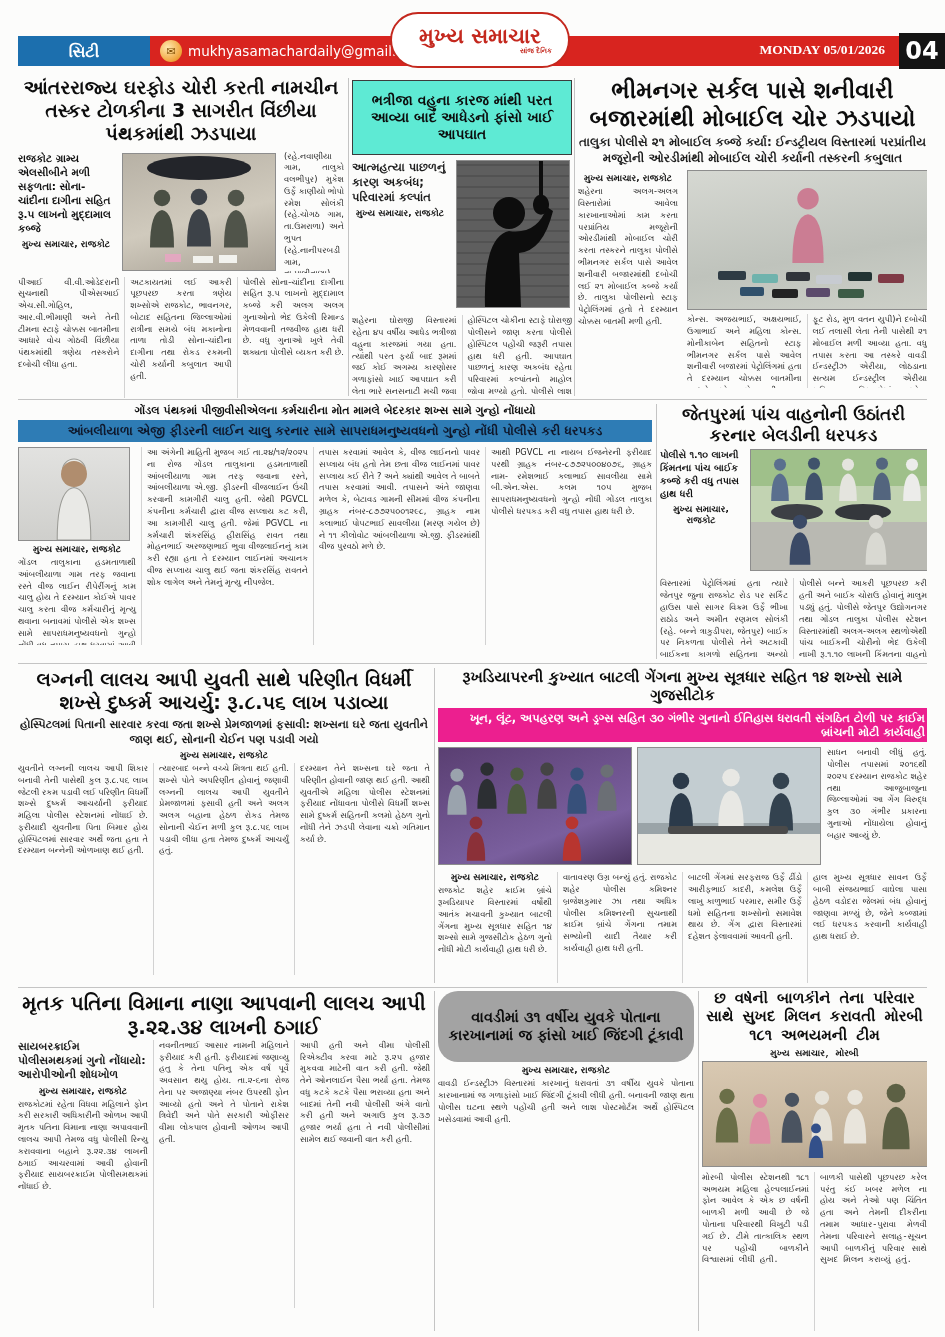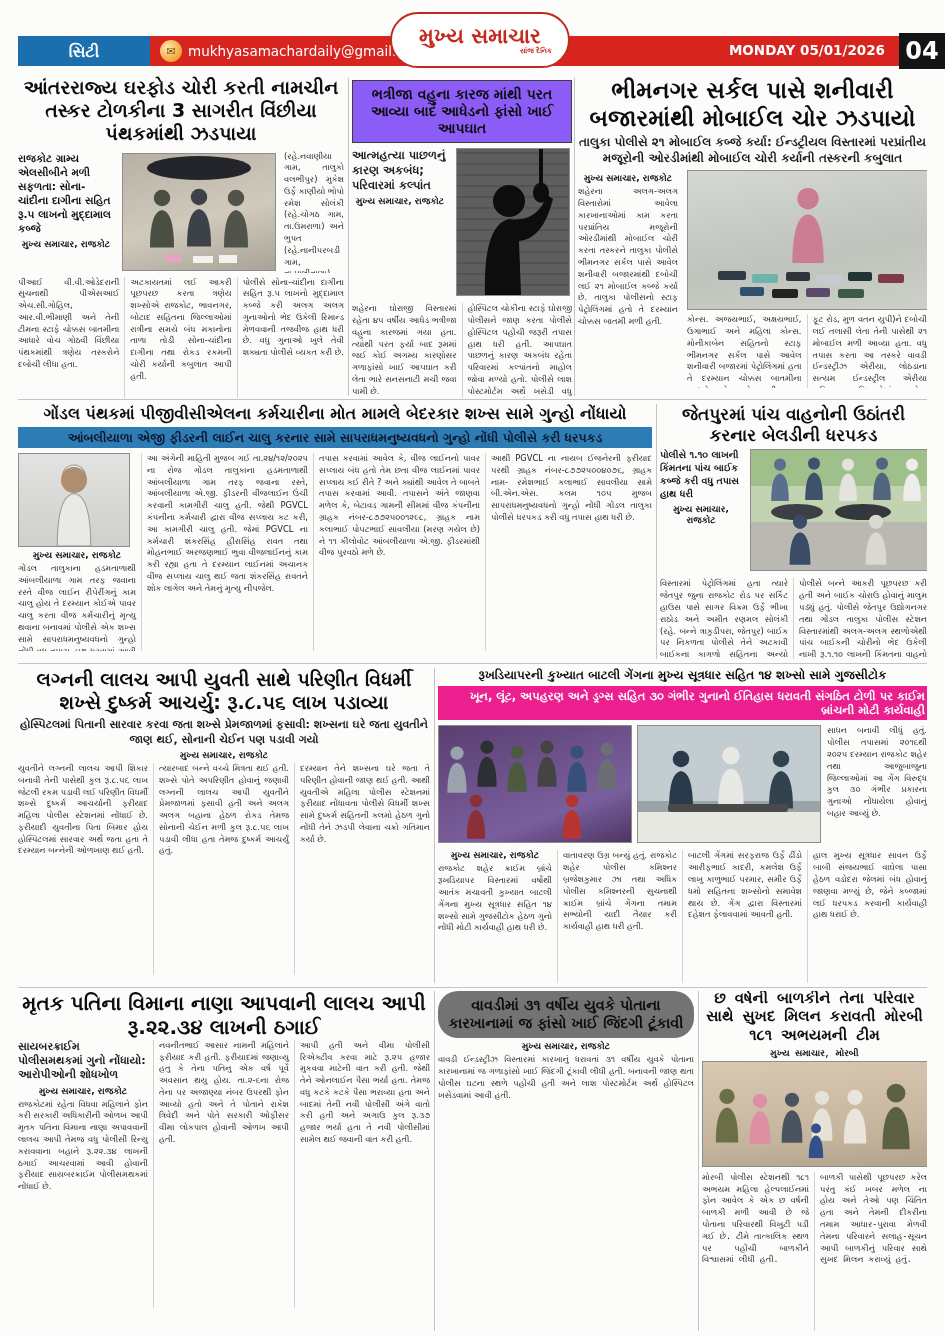--- a/index.html
+++ b/index.html
@@ -11,44 +11,44 @@
   .section-box{position:absolute;left:18px;top:36px;width:132px;height:30px;background:#1c6fae;color:#fff;
     display:flex;align-items:center;justify-content:center;font-weight:bold;font-size:16px;}
   .email-icon{position:absolute;left:160px;top:40px;width:22px;height:22px;border-radius:50%;
     background:radial-gradient(circle at 35% 35%,#ffe9b0,#f0a33a 70%,#c97a18);display:flex;align-items:center;
     justify-content:center;color:#7c4a00;font-size:11px;}
   .email-text{position:absolute;left:188px;top:43px;color:#fff;font-size:13.5px;}
   .masthead{position:absolute;left:480px;top:12px;transform:translateX(-50%);width:176px;height:52px;background:#fff;
     border:2.5px solid #c4281e;border-radius:28px;display:flex;flex-direction:column;align-items:center;justify-content:center;z-index:3;}
   .masthead .title{color:#c4281e;font-weight:bold;font-size:21px;line-height:1;}
   .masthead .tagline{color:#c4281e;font-size:7px;font-weight:bold;align-self:flex-end;margin-right:16px;}
-  .datebox{position:absolute;right:60px;top:42px;color:#fff;font-weight:bold;font-size:13.5px;}
+  .datebox{position:absolute;right:60px;top:42px;color:#fff;font-weight:bold;font-size:13.5px;font-family:Liberation Serif, serif;}
   .pagenum{position:absolute;left:899px;top:33px;width:46px;height:36px;background:#141414;color:#fff;
     display:flex;align-items:center;justify-content:center;font-weight:800;font-size:24px;}
 
   
   .article{position:absolute;overflow:hidden;}
   .hl{font-weight:bold;text-align:center;color:#0c0c0c;line-height:1.22;}
   .sub{font-weight:bold;text-align:center;color:#1c1c1c;line-height:1.3;}
   .byline{font-weight:bold;font-size:9px;text-align:center;margin:3px 0 2px;color:#111;}
   .lead{font-weight:bold;font-size:10.5px;line-height:1.35;color:#111;text-align:left;}
   .body-txt{font-size:8.3px;line-height:1.42;text-align:justify;color:#1a1a1a;}
   .cols{display:flex;}
   .c{flex:1;padding:0 5px;overflow:hidden;}
   .c:first-child{padding-left:0;}
   .c:last-child{padding-right:0;}
   .c + .c{border-left:1px solid #d2d2d2;}
 
   .ph{position:relative;overflow:hidden;border:1px solid #8d8d8d;flex:none;}
   .ph svg{position:absolute;inset:0;width:100%;height:100%;}
 
-  .boxed-hl{background:#8b5cf6;border:1.5px solid #3c3c3c;padding:5px 6px;}
+  .boxed-hl{background:#5eead4;border:1.5px solid #3c3c3c;padding:11px 6px;}
   .bar-blue{background:#2e7cb5;color:#0f172a;font-weight:bold;font-size:12.5px;text-align:center;padding:3px 2px;line-height:1.25;}
   .bar-pink{background:#ec1f8f;color:#fff;font-weight:bold;font-size:11.5px;text-align:right;padding:3px 2px;line-height:1.25;}
-  .gray-hl{background:#737373;padding:6px 4px;border-radius:20px;}
+  .gray-hl{background:#a3a3a3;padding:18px 4px;border-radius:20px;}
 
   .hdiv{position:absolute;height:1px;background:#c4c4c4;}
   .vdiv{position:absolute;width:1px;background:#c4c4c4;}
 </style>
 </head>
 <body>
 
 <svg width="0" height="0" style="position:absolute">
   <defs>
     <symbol id="person" viewBox="0 0 40 80">
@@ -157,21 +157,21 @@
         </div>
         <div class="cols" style="margin-top:4px;height:74px;">
           <div class="c body-txt">કોન્સ. અજયભાઈ, અક્ષયભાઈ, ઉગાભાઈ અને મહિલા કોન્સ. મોનીકાબેન સહિતનો સ્ટાફ ભીમનગર સર્કલ પાસે આવેલ શનીવારી બજારમાં પેટ્રોલિંગમાં હતા તે દરમ્યાન ચોક્કસ બાતમીના આધારે સોનુ સેજઅલી ખાન (રહે.ન્યુ સર્વોદય-૪, સ્વામીનારાયણ સામે, ઘોરાજી ૮૦</div>
           <div class="c body-txt">ફૂટ રોડ, મુળ વતન યુપી)ને દબોચી લઈ તલાસી લેતા તેની પાસેથી ૨૧ મોબાઈલ મળી આવ્યા હતા. વધુ તપાસ કરતા આ તસ્કરે વાવડી ઈન્ડસ્ટ્રીઝ એરીયા, લોઠડાના સત્યમ ઈન્ડસ્ટ્રીલ એરીયા સહિતના વિસ્તારોમાં રહેતા પરપ્રાંતિય મજૂરોની ઓરડીમાંથી મોબાઈલ ચોરી કરી હોવાની કબુલાત આપી હતી.</div>
         </div>
       </div>
     </div>
   </div>
 
   <div class="article" style="left:18px;top:404px;width:634px;height:255px;">
-    <div class="hl" style="font-size:16px;">ગોંડલ પંથકમાં પીજીવીસીએલના કર્મચારીના મોત મામલે બેદરકાર શખ્સ સામે ગુન્હો નોંધાયો</div>
+    <div class="hl" style="font-size:11px;">ગોંડલ પંથકમાં પીજીવીસીએલના કર્મચારીના મોત મામલે બેદરકાર શખ્સ સામે ગુન્હો નોંધાયો</div>
     <div class="bar-blue" style="margin-top:3px;">આંબલીયાળા એજી ફીડરની લાઈન ચાલુ કરનાર સામે સાપરાધમનુષ્યવધનો ગુન્હો નોંધી પોલીસે કરી ધરપકડ</div>
     <div class="cols" style="margin-top:5px;height:198px;">
       <div class="c" style="flex:0 0 118px;">
         <div class="ph" style="width:110px;height:92px;background:linear-gradient(180deg,#e2e2e0,#cfcfcc);">
           <svg viewBox="0 0 110 92" preserveAspectRatio="none">
             <use href="#person" x="32" y="10" width="46" height="84" fill="#e9e9e6" stroke="#9a9a95"></use>
             <circle cx="55" cy="26" r="13" fill="#b08d6e"></circle>
           </svg>
         </div>
         <div class="byline">મુખ્ય સમાચાર, રાજકોટ</div>
@@ -215,21 +215,21 @@
     <div class="sub" style="font-size:11px;margin-top:4px;">હોસ્પિટલમાં પિતાની સારવાર કરવા જતા શખ્સે પ્રેમજાળમાં ફસાવી: શખ્સના ઘરે જતા યુવતીને જાણ થઈ, સોનાની ચેઈન પણ પડાવી ગયો</div>
     <div class="byline">મુખ્ય સમાચાર, રાજકોટ</div>
     <div class="cols" style="margin-top:2px;height:212px;">
       <div class="c body-txt">યુવતીને લગ્નની લાલચ આપી શિકાર બનાવી તેની પાસેથી કુલ રૂ.૮.૫૬ લાખ જેટલી રકમ પડાવી લઈ પરિણીત વિધર્મી શખ્સે દુષ્કર્મ આચર્યાની ફરીયાદ મહિલા પોલીસ સ્ટેશનમાં નોંધાઈ છે. ફરીયાદી યુવતીના પિતા બિમાર હોય હોસ્પિટલમાં સારવાર અર્થે જતા હતા તે દરમ્યાન બન્નેની ઓળખાણ થઈ હતી.</div>
       <div class="c body-txt">ત્યારબાદ બન્ને વચ્ચે મિત્રતા થઈ હતી. શખ્સે પોતે અપરિણીત હોવાનું જણાવી લગ્નની લાલચ આપી યુવતીને પ્રેમજાળમાં ફસાવી હતી અને અલગ અલગ બહાના હેઠળ રોકડ તેમજ સોનાની ચેઈન મળી કુલ રૂ.૮.૫૬ લાખ પડાવી લીધા હતા તેમજ દુષ્કર્મ આચર્યું હતું.</div>
       <div class="c body-txt">દરમ્યાન તેને શખ્સના ઘરે જતા તે પરિણીત હોવાની જાણ થઈ હતી. આથી યુવતીએ મહિલા પોલીસ સ્ટેશનમાં ફરીયાદ નોંધાવતા પોલીસે વિધર્મી શખ્સ સામે દુષ્કર્મ સહિતની કલમો હેઠળ ગુનો નોંધી તેને ઝડપી લેવાના ચક્રો ગતિમાન કર્યા છે.</div>
     </div>
   </div>
 
   <div class="article" style="left:438px;top:668px;width:489px;height:315px;">
-    <div class="hl" style="font-size:12px;">રૂખડિયાપરની કુખ્યાત બાટલી ગેંગના મુખ્ય સૂત્રધાર સહિત ૧૪ શખ્સો સામે ગુજસીટોક</div>
+    <div class="hl" style="font-size:15px;">રૂખડિયાપરની કુખ્યાત બાટલી ગેંગના મુખ્ય સૂત્રધાર સહિત ૧૪ શખ્સો સામે ગુજસીટોક</div>
     <div class="bar-pink" style="margin-top:3px;">ખૂન, લૂંટ, અપહરણ અને ડ્રગ્સ સહિત ૩૦ ગંભીર ગુનાનો ઈતિહાસ ધરાવતી સંગઠિત ટોળી પર કાઈમ બ્રાંચની મોટી કાર્યવાહી</div>
     <div class="cols" style="margin-top:5px;height:120px;">
       <div class="ph" style="width:192px;height:116px;background:linear-gradient(160deg,#5a3f72,#7a5f9e 70%,#4c3563);">
         <svg viewBox="0 0 192 116" preserveAspectRatio="none">
           <use href="#person" x="6" y="18" width="24" height="52" fill="#9aa3ad"></use>
           <use href="#person" x="36" y="10" width="24" height="56" fill="#2c2f33"></use>
           <use href="#person" x="66" y="16" width="24" height="54" fill="#4c5a3f"></use>
           <use href="#person" x="96" y="10" width="24" height="56" fill="#444"></use>
           <use href="#person" x="126" y="16" width="24" height="54" fill="#37507a"></use>
           <use href="#person" x="156" y="12" width="24" height="56" fill="#6b6f75"></use>

